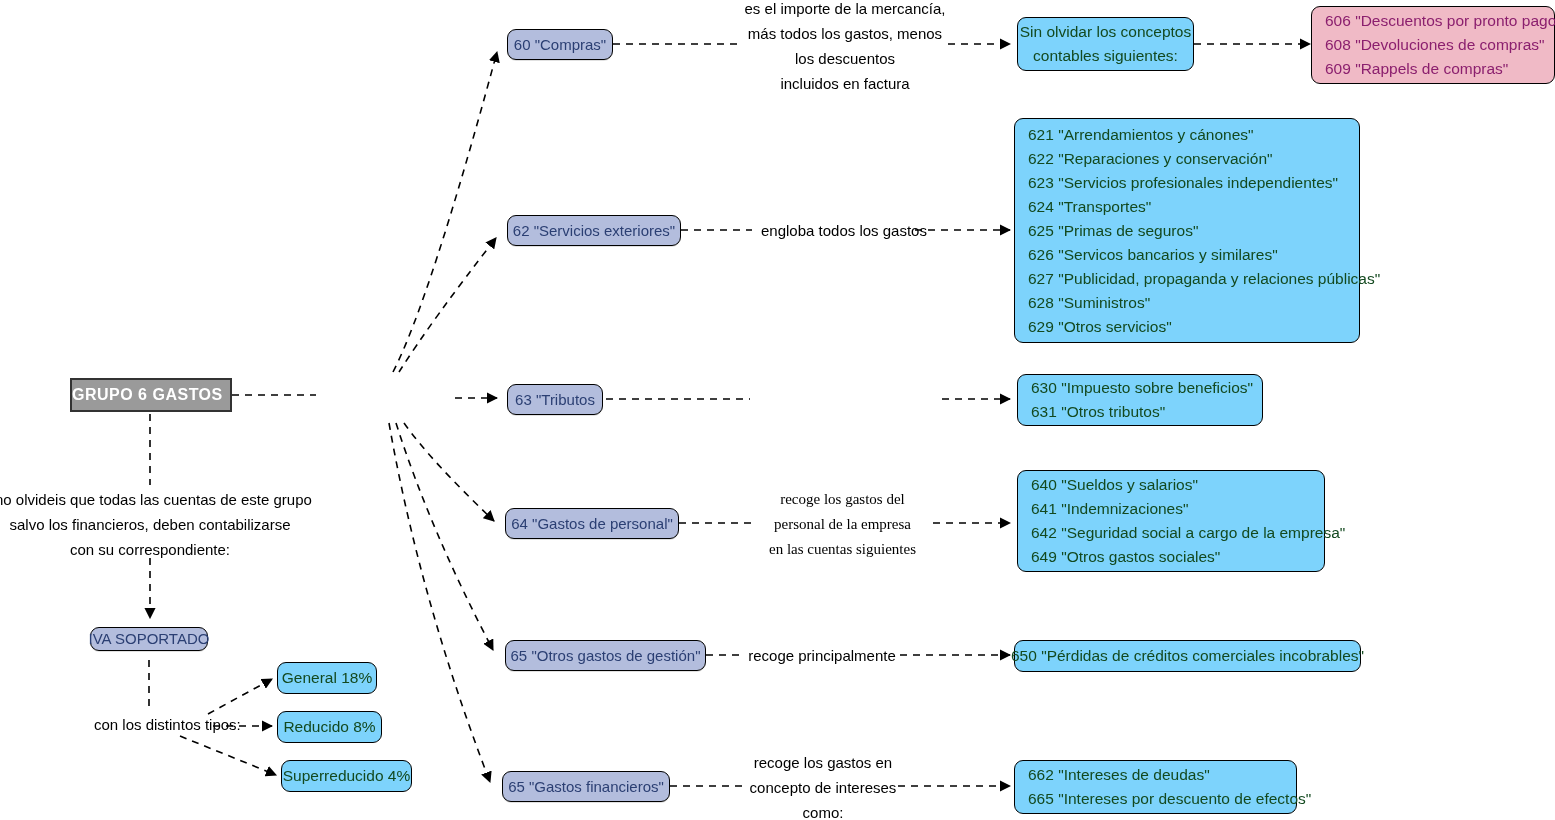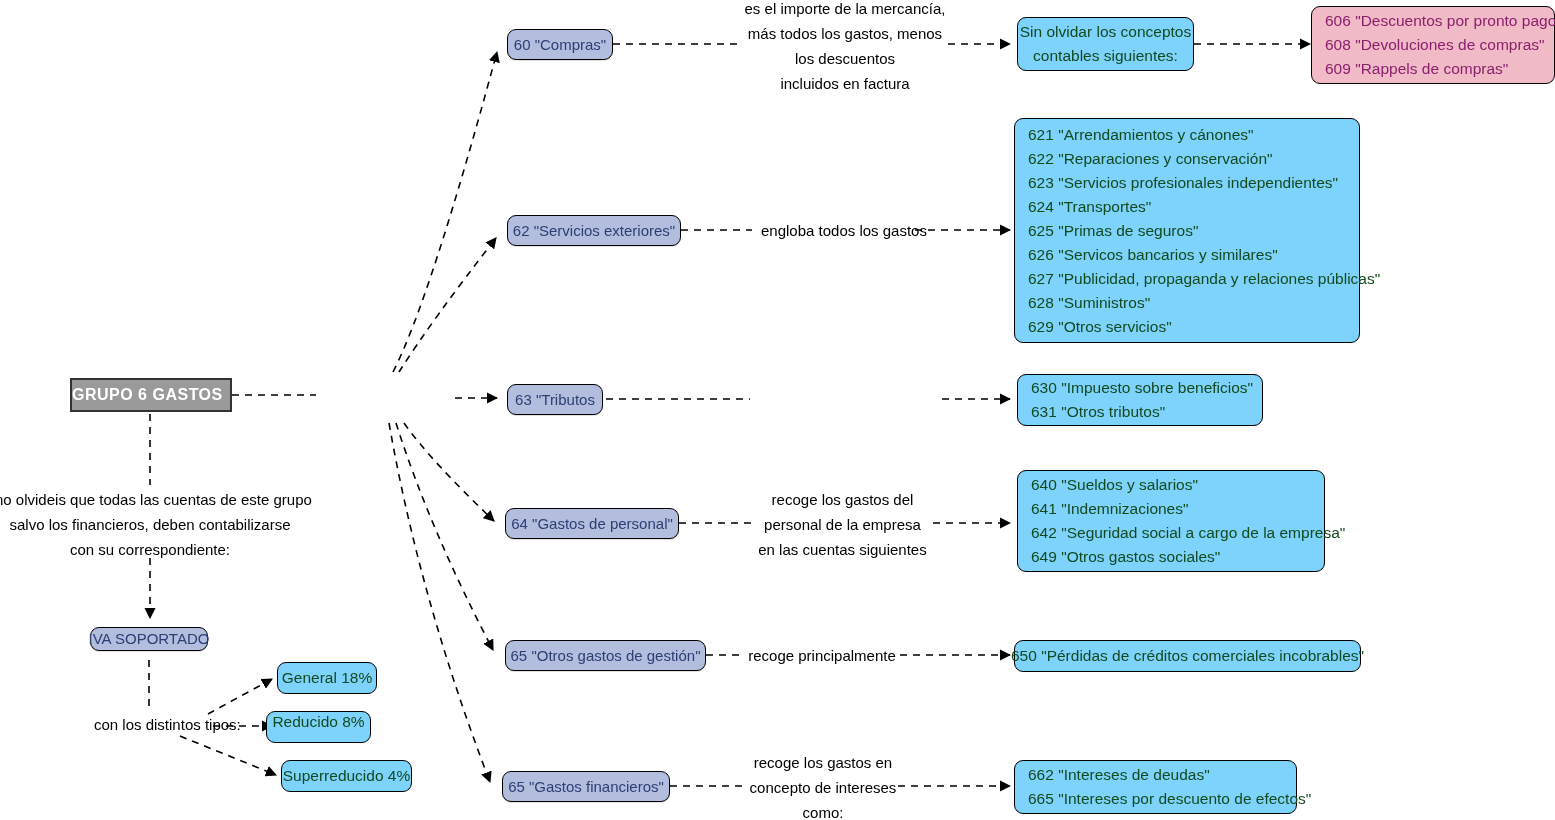--- a/index.html
+++ b/index.html
@@ -111,21 +111,21 @@
     <div class="line">IVA SOPORTADO</div>
   </div>
 
   <div class="edgelabel" style="left:78px;top:714px;width:135px;line-height:22px;margin-left:16px;">
     <div>con los distintos tipos:</div>
   </div>
 
   <div class="node green ctr" style="left:277px;top:662px;width:100px;height:32px;">
     <div class="line">General 18%</div>
   </div>
-  <div class="node green ctr" style="left:266px;top:711px;width:105px;height:32px;justify-content:flex-end;">
+  <div class="node green ctr" style="left:277px;top:711px;width:105px;height:32px;">
     <div class="line">Reducido 8%</div>
   </div>
   <div class="node green ctr" style="left:281px;top:760px;width:131px;height:32px;">
     <div class="line">Superreducido 4%</div>
   </div>
 
   <div class="node blue" style="left:507px;top:29px;width:106px;height:31px;">
     <div class="line">60 "Compras"</div>
   </div>
   <div class="edgelabel" style="left:742px;top:-4px;width:206px;">
@@ -166,21 +166,21 @@
     <div class="line">63 "Tributos</div>
   </div>
   <div class="node green" style="left:1017px;top:374px;width:246px;height:52px;">
     <div class="line">630 "Impuesto sobre beneficios"</div>
     <div class="line">631 "Otros tributos"</div>
   </div>
 
   <div class="node blue" style="left:505px;top:508px;width:174px;height:31px;">
     <div class="line">64 "Gastos de personal"</div>
   </div>
-  <div class="edgelabel" style="left:752px;top:487px;width:181px;">
+  <div class="edgelabel" style="left:752px;top:487px;width:181px;font-family:Liberation Serif, serif;">
     <div>recoge los gastos del</div>
     <div>personal de la empresa</div>
     <div>en las cuentas siguientes</div>
   </div>
   <div class="node green" style="left:1017px;top:470px;width:308px;height:102px;">
     <div class="line">640 "Sueldos y salarios"</div>
     <div class="line">641 "Indemnizaciones"</div>
     <div class="line">642 "Seguridad social a cargo de la empresa"</div>
     <div class="line">649 "Otros gastos sociales"</div>
   </div>

